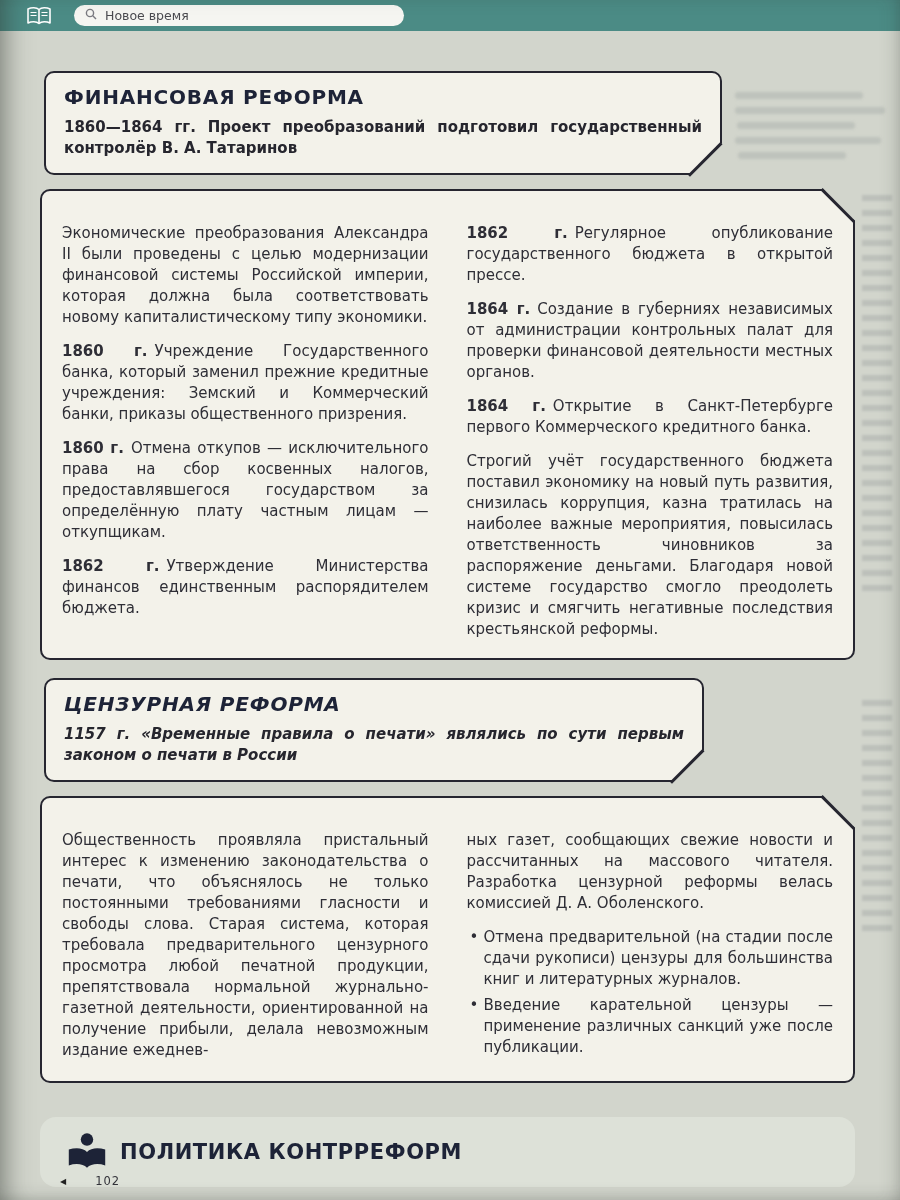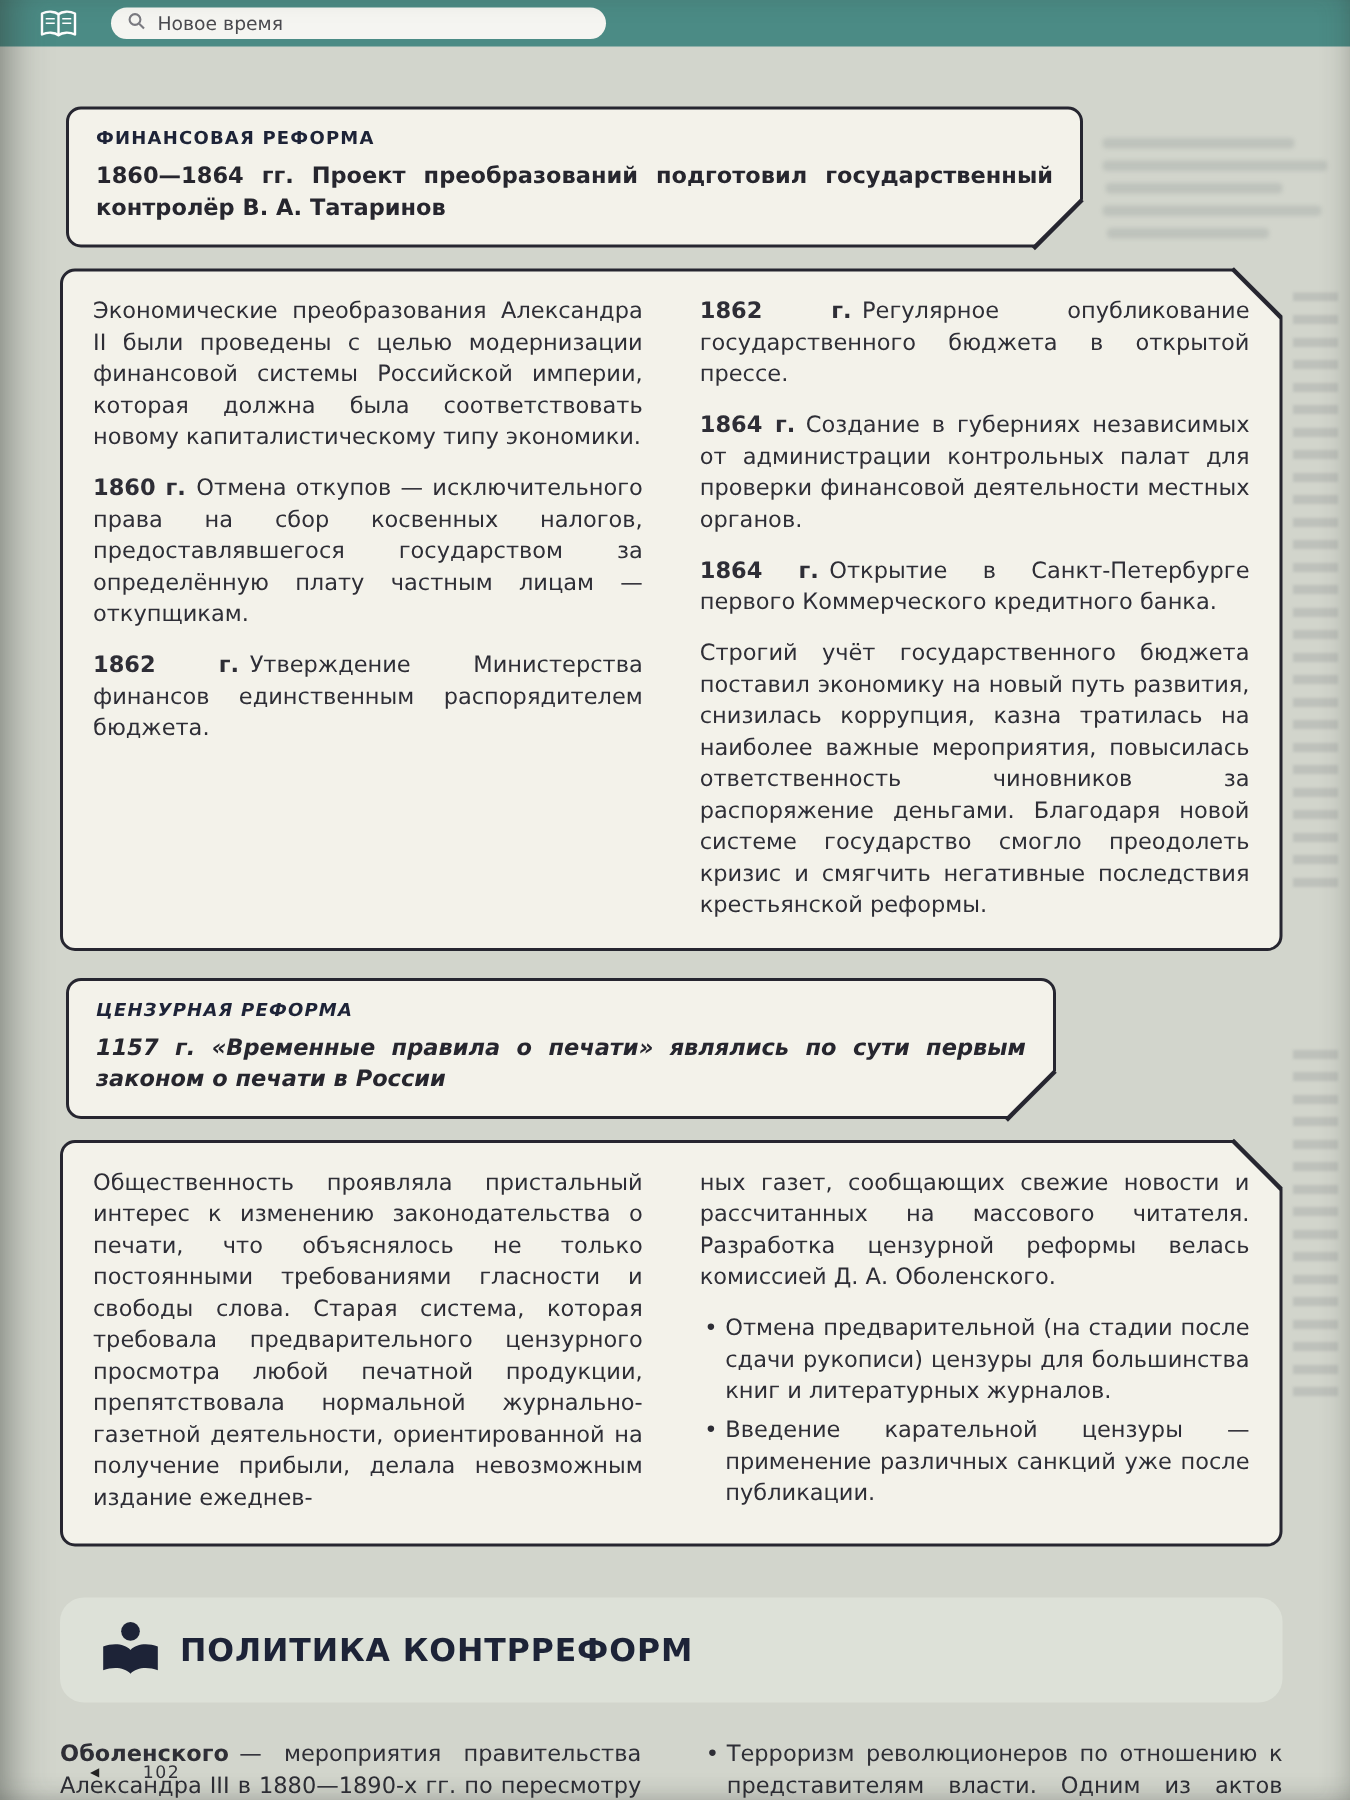--- a/index.html
+++ b/index.html
@@ -58,28 +58,28 @@
     content:""; position:absolute; right:-3px; top:-3px; width:34px; height:34px;
     background:var(--page); clip-path:polygon(0 0,100% 0,100% 100%);
   }
   .cut-tr::after{
     content:""; position:absolute; right:-8px; top:13px; width:46px; height:2.5px;
     background:var(--line); transform:rotate(45deg);
   }
   .title-card{ width:678px; margin-left:4px; padding:12px 18px 14px; }
   .title-card.censorship{ width:660px; margin-top:18px;font-style:italic; }
   .card-title{
-    font-size:12px; font-weight:bold; color:var(--navy);
+    font-size:20px; font-weight:bold; color:var(--navy);
     letter-spacing:0.8px; margin-bottom:8px;
   }
   .card-sub{
     font-size:15px; font-weight:bold; color:#26262e;
     text-align:justify; line-height:1.4;
   }
-  .content-card{ margin-top:14px; padding:16px 20px 18px; }
+  .content-card{ margin-top:14px; padding:32px 20px 18px; }
   .content-card.financial{ min-height:432px; }
   .content-card.censor{ min-height:232px; }
   .cols{ display:flex; gap:38px; }
   .col{ flex:1; min-width:0; }
   .para{
     font-size:15px; line-height:1.4; color:var(--ink);
     text-align:justify; margin-bottom:13px;
   }
   .para:last-child{ margin-bottom:0; }
   .para b{ margin-right:7px; }
@@ -166,20 +166,21 @@
 
     <section class="card title-card cut-br">
       <h2 class="card-title">ФИНАНСОВАЯ РЕФОРМА</h2>
       <p class="card-sub"><span>1860—1864 гг. Проект преобразований подготовил государственный контролёр В. А. Татаринов</span></p>
     </section>
 
     <section class="card content-card financial cut-tr">
       <div class="cols">
         <div class="col">
           <p class="para"><span>Экономические преобразования Александра II были проведены с целью модернизации финансовой системы Российской империи, которая должна была соответствовать новому капиталистическому типу экономики.</span></p>
+          <p class="para"><b>1860 г.</b><span>Учреждение Государственного банка, который заменил прежние кредитные учреждения: Земский и Коммерческий банки, приказы общественного призрения.</span></p>
           <p class="para"><b>1860 г.</b><span>Отмена откупов — исключительного права на сбор косвенных налогов, предоставлявшегося государством за определённую плату частным лицам — откупщикам.</span></p>
           <p class="para"><b>1862 г.</b><span>Утверждение Министерства финансов единственным распорядителем бюджета.</span></p>
         </div>
         <div class="col">
           <p class="para"><b>1862 г.</b><span>Регулярное опубликование государственного бюджета в открытой прессе.</span></p>
           <p class="para"><b>1864 г.</b><span>Создание в губерниях независимых от администрации контрольных палат для проверки финансовой деятельности местных органов.</span></p>
           <p class="para"><b>1864 г.</b><span>Открытие в Санкт-Петербурге первого Коммерческого кредитного банка.</span></p>
           <p class="para"><span>Строгий учёт государственного бюджета поставил экономику на новый путь развития, снизилась коррупция, казна тратилась на наиболее важные мероприятия, повысилась ответственность чиновников за распоряжение деньгами. Благодаря новой системе государство смогло преодолеть кризис и смягчить негативные последствия крестьянской реформы.</span></p>
         </div>
       </div>

